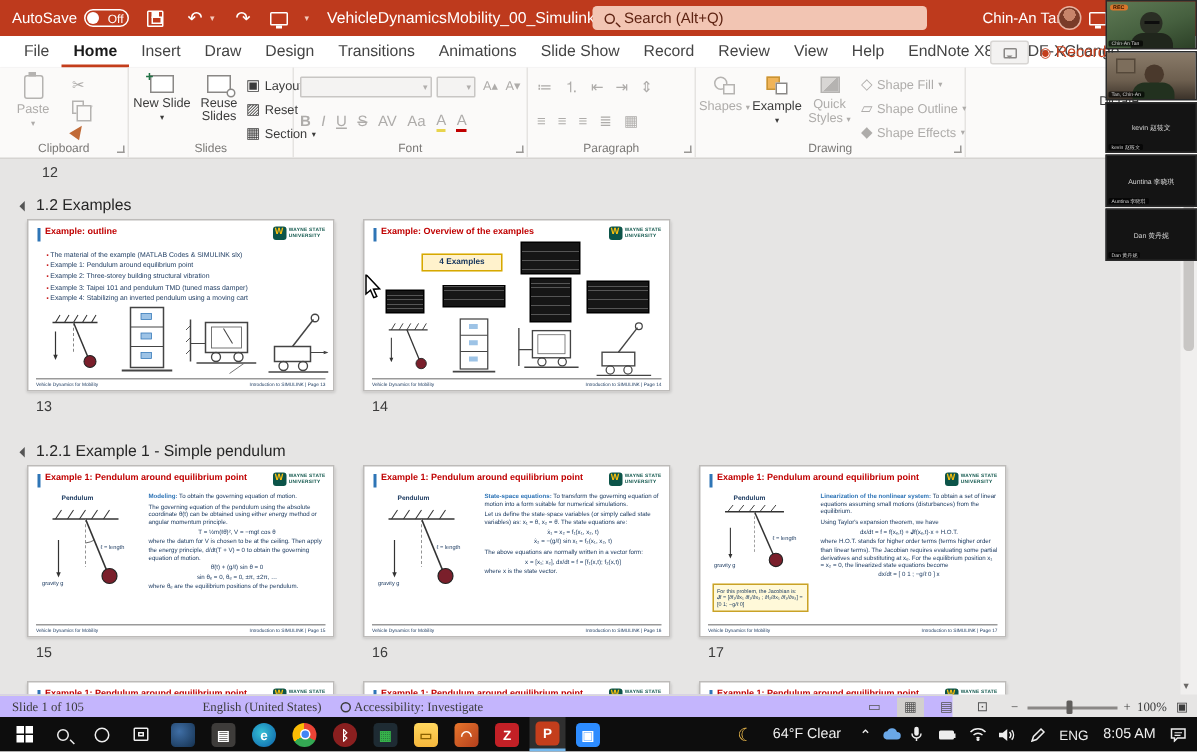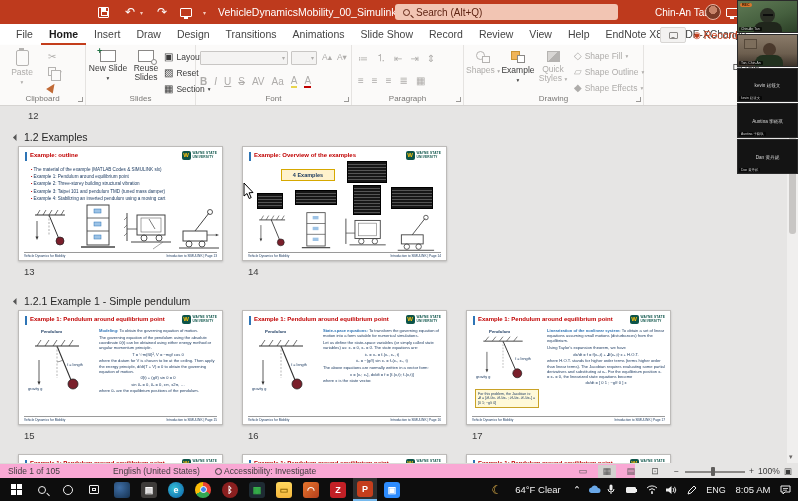--- a/index.html
+++ b/index.html
@@ -109,21 +109,21 @@
   .pvid1 { height:33px; background:linear-gradient(160deg,#5f7a55 0%,#46603f 55%,#2c4027 100%); }
   .pvid1 .head { position:absolute; left:22px; top:7px; width:15px; height:15px; border-radius:50%; background:#2a2e24; }
   .pvid1 .glasses { position:absolute; left:25px; top:13px; width:10px; height:2px; background:#0d0d0d; }
   .pvid1 .body { position:absolute; left:16px; top:21px; width:28px; height:14px; border-radius:8px 8px 0 0; background:#20261c; }
   .pvid2 { height:33px; background:linear-gradient(180deg,#8a7b69 0%,#6d5f4f 60%,#3c332a 100%); }
   .pvid2 .frame { position:absolute; left:6px; top:4px; width:13px; height:10px; border:1px solid #55483a; background:#7d6e5c; }
   .pvid2 .head { position:absolute; left:25px; top:8px; width:13px; height:13px; border-radius:50%; background:#4a392c; }
   .pvid2 .body { position:absolute; left:17px; top:20px; width:28px; height:14px; border-radius:8px 8px 0 0; background:#22311f; }
 
   
-  .statusbar { position:absolute; left:0; top:463px; width:635px; height:15px; background:#f9a8d4; border-top:1px solid #DBD9D7; font-size:8.5px; color:#3b3b3b; }
+  .statusbar { position:absolute; left:0; top:463px; width:635px; height:15px; background:#c4b5fd; border-top:1px solid #DBD9D7; font-size:8.5px; color:#3b3b3b;font-family:Liberation Serif, serif; }
   .sb-item { position:absolute; top:2px; }
   .accs-ic { display:inline-block; width:7px; height:7px; border:1px solid #3b3b3b; border-radius:50%; position:relative; top:1px; margin-right:2px; }
   .view-ic { position:absolute; top:1px; width:18px; height:13px; text-align:center; font-size:9px; color:#555; line-height:13px; }
   .view-ic.active { background:#D2D0CE; }
   .zoom-track { position:absolute; left:685px; top:7px; width:60px; height:1.5px; background:#8a8886; }
   .zoom-handle { position:absolute; left:711px; top:3px; width:4px; height:9px; background:#605E5C; border-radius:1px; }
 
   
   .taskbar { position:absolute; left:0; top:478px; width:798px; height:23px; background:#0D0D0D; color:#fff; }
   .tk { position:absolute; top:0; height:23px; display:flex; align-items:center; justify-content:center; }
@@ -138,20 +138,27 @@
   .tk.active-app { background:rgba(255,255,255,.14); border-bottom:2px solid #76B9ED; }
   .tray-txt { font-size:9.5px; color:#f0f0f0; }
   .moon { color:#F5C04E; font-size:12px; }
   .batt { width:10px; height:6px; border:1px solid #eee; border-radius:1px; position:relative; background:#eee; }
   .batt::after { content:""; position:absolute; right:-2px; top:1px; width:1.5px; height:3px; background:#eee; }
 </style>
 </head>
 <body>
 
 <div class="titlebar">
+  <div class="tb-item" style="left:8px;">
+    <span>AutoSave</span>
+    <span class="autosave-toggle">
+      <span class="autosave-knob"></span>
+      <span class="autosave-off">Off</span>
+    </span>
+  </div>
   <div class="tb-item" style="left:98px;">
       <span class="save-ic"></span>
     </div>
   <div class="tb-item" style="left:120px;">
       <span class="tb-icon">↶</span>
       <span class="tb-caret">▾</span>
     </div>
   <div class="tb-item" style="left:152px;">
       <span class="tb-icon">↷</span>
     </div>
@@ -672,22 +679,22 @@
     <span class="chip">Auntina 李晓琪</span>
   </div>
   <div class="vtile" style="height:35px;">
     <span class="cname">Dan 黄丹妮</span>
     <span class="chip">Dan 黄丹妮</span>
   </div>
 </div>
 
 <div class="statusbar">
   <span class="sb-item" style="left:8px;">Slide 1 of 105</span>
-  <span class="sb-item" style="left:80px;padding-left:33px;">English (United States)</span>
-  <span class="sb-item" style="left:215px;"><span class="accs-ic"></span><span>Accessibility: Investigate</span></span>
+  <span class="sb-item" style="left:102px;padding-left:33px;">English (United States)</span>
+  <span class="sb-item" style="left:227px;"><span class="accs-ic"></span><span>Accessibility: Investigate</span></span>
   <span class="view-ic" style="left:574px;">▭</span>
   <span class="view-ic active" style="left:598px;">▦</span>
   <span class="view-ic" style="left:622px;">▤</span>
   <span class="view-ic" style="left:646px;">⊡</span>
   <span class="sb-item" style="left:674px;">−</span>
   <span class="zoom-track"></span>
   <span class="zoom-handle"></span>
   <span class="sb-item" style="left:749px;">+</span>
   <span class="sb-item" style="left:758px;">100%</span>
   <span class="sb-item" style="left:784px;">▣</span>

